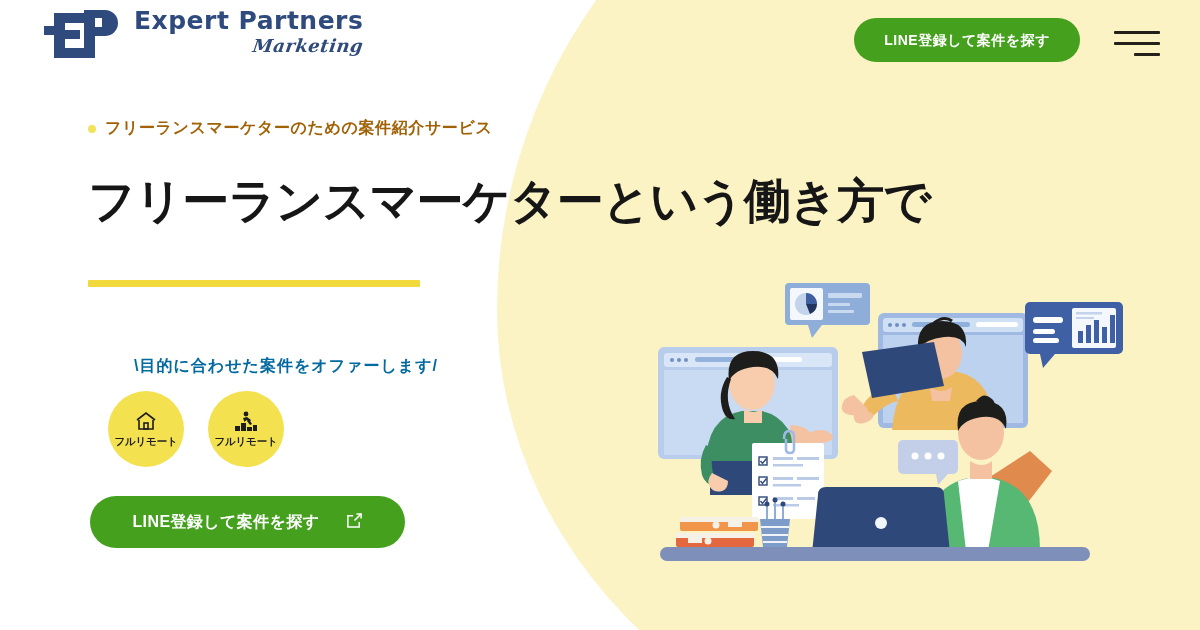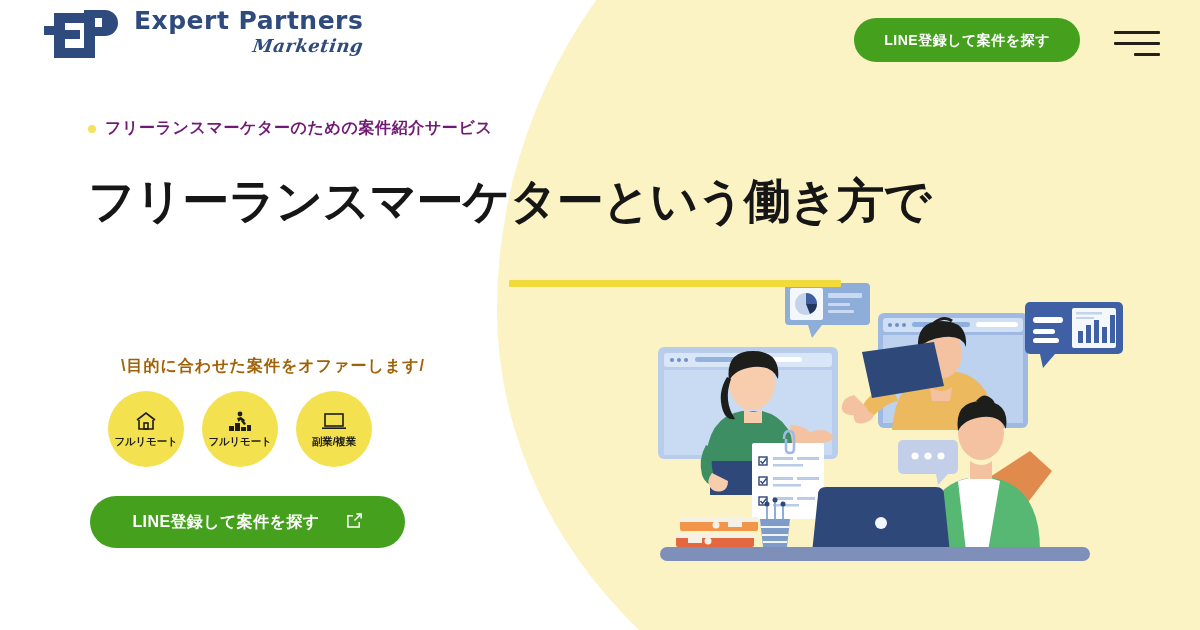--- a/index.html
+++ b/index.html
@@ -52,40 +52,39 @@
   .burger {
     position:absolute; right:40px; top:26px; width:46px; height:34px; cursor:pointer;
   }
   .burger span { position:absolute; right:0; height:3px; background:#23201a; border-radius:1px; }
   .burger span:nth-child(1){ top:5px;  width:46px; }
   .burger span:nth-child(2){ top:16px; width:46px; }
   .burger span:nth-child(3){ top:27px; width:26px; }
 
   
   .hero { position:absolute; left:88px; top:118px; z-index:30; }
-  .eyebrow { display:flex; align-items:center; font-size:16px; font-weight:700; color:#701a75; letter-spacing:.6px; }
+  .eyebrow { display:flex; align-items:center; font-size:16px; font-weight:700; color:#a16207; letter-spacing:.6px; }
   .eyebrow .dot { width:8px; height:8px; border-radius:50%; background:#f2e25c; margin-right:9px; }
 
   .headline { margin-top:28px; }
   .headline .line {
     font-size:47px; font-weight:900; color:#161616; letter-spacing:-1px;
     line-height:1.45; white-space:nowrap;
     font-family:"DejaVu Sans",sans-serif;
-    text-align:center;
   }
   .headline .line2 { position:relative; display:inline-block; }
   .underline {
     position:absolute; left:0; bottom:-2px; width:332px; height:7px;
     background:#f2d93c; border-radius:1px;
   }
 
   
   .offer { position:absolute; left:108px; top:356px; z-index:30; }
-  .offer-title { font-size:16px; font-weight:700; color:#a16207; letter-spacing:1px; text-align:center; width:330px; }
-  .badges { display:flex; gap:18px; margin-top:14px; }
+  .offer-title { font-size:16px; font-weight:700; color:#0369a1; letter-spacing:1px; text-align:right; width:330px; }
+  .badges { display:flex; gap:24px; margin-top:14px; }
   .badge {
     width:76px; height:76px; border-radius:50%; background:#f4e14f;
     display:flex; flex-direction:column; align-items:center; justify-content:center;
     cursor:pointer;
   }
   .badge .ico { height:24px; display:flex; align-items:center; justify-content:center; margin-bottom:2px; }
   .badge .lbl { font-size:10.5px; font-weight:700; color:#1d1d1b; line-height:1.25; text-align:center; letter-spacing:-.2px; }
 
   
   .cta {
@@ -172,29 +171,20 @@
             <rect x="1" y="16" width="5" height="5"></rect>
             <rect x="7" y="13" width="5" height="8"></rect>
             <rect x="13" y="17" width="5" height="4"></rect>
             <rect x="19" y="15" width="4" height="6"></rect>
           </svg>
         </span>
         <span class="lbl">フルリモート</span>
       </div>
 
 
-      <div class="badge">
-        <span class="ico">
-          <svg width="26" height="20" viewBox="0 0 26 20" fill="none" stroke="#1d1d1b" stroke-width="1.6">
-            <rect x="4" y="3" width="18" height="12"></rect>
-              <line x1="1" y1="17.2" x2="25" y2="17.2"></line>
-          </svg>
-        </span>
-        <span class="lbl">副業/複業</span>
-      </div>
     </div>
   </div>
 
   <button class="cta">
     <span>LINE登録して案件を探す</span>
     <span>
       <svg width="17" height="17" viewBox="0 0 18 18" fill="none" stroke="#ffffff" stroke-width="1.6">
         <path d="M11 2 H16 V7"></path>
           <path d="M16 2 L9 9"></path>
           <path d="M14 10.5 V16 H2 V4 H7.5"></path>

